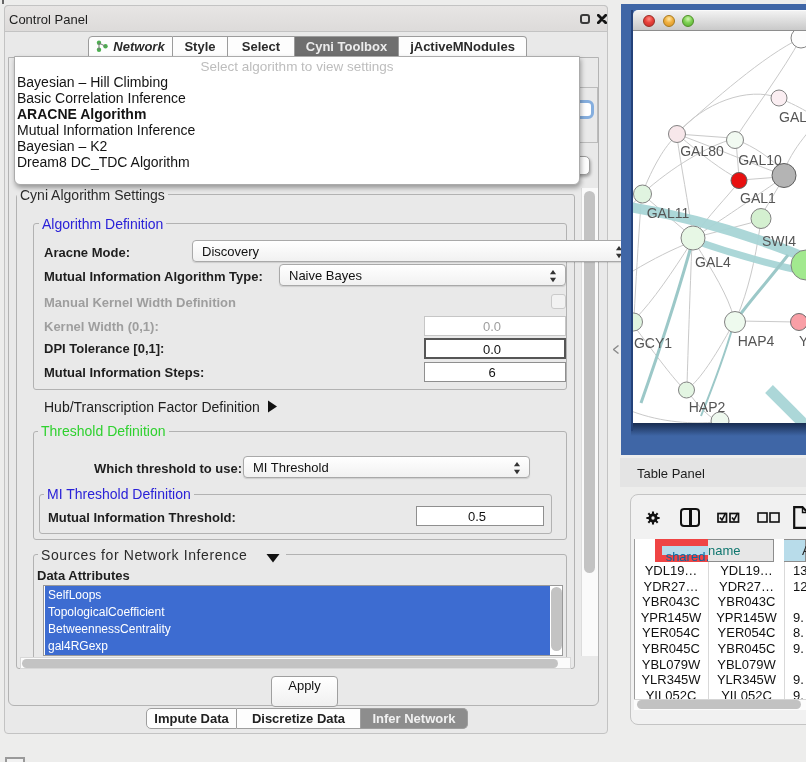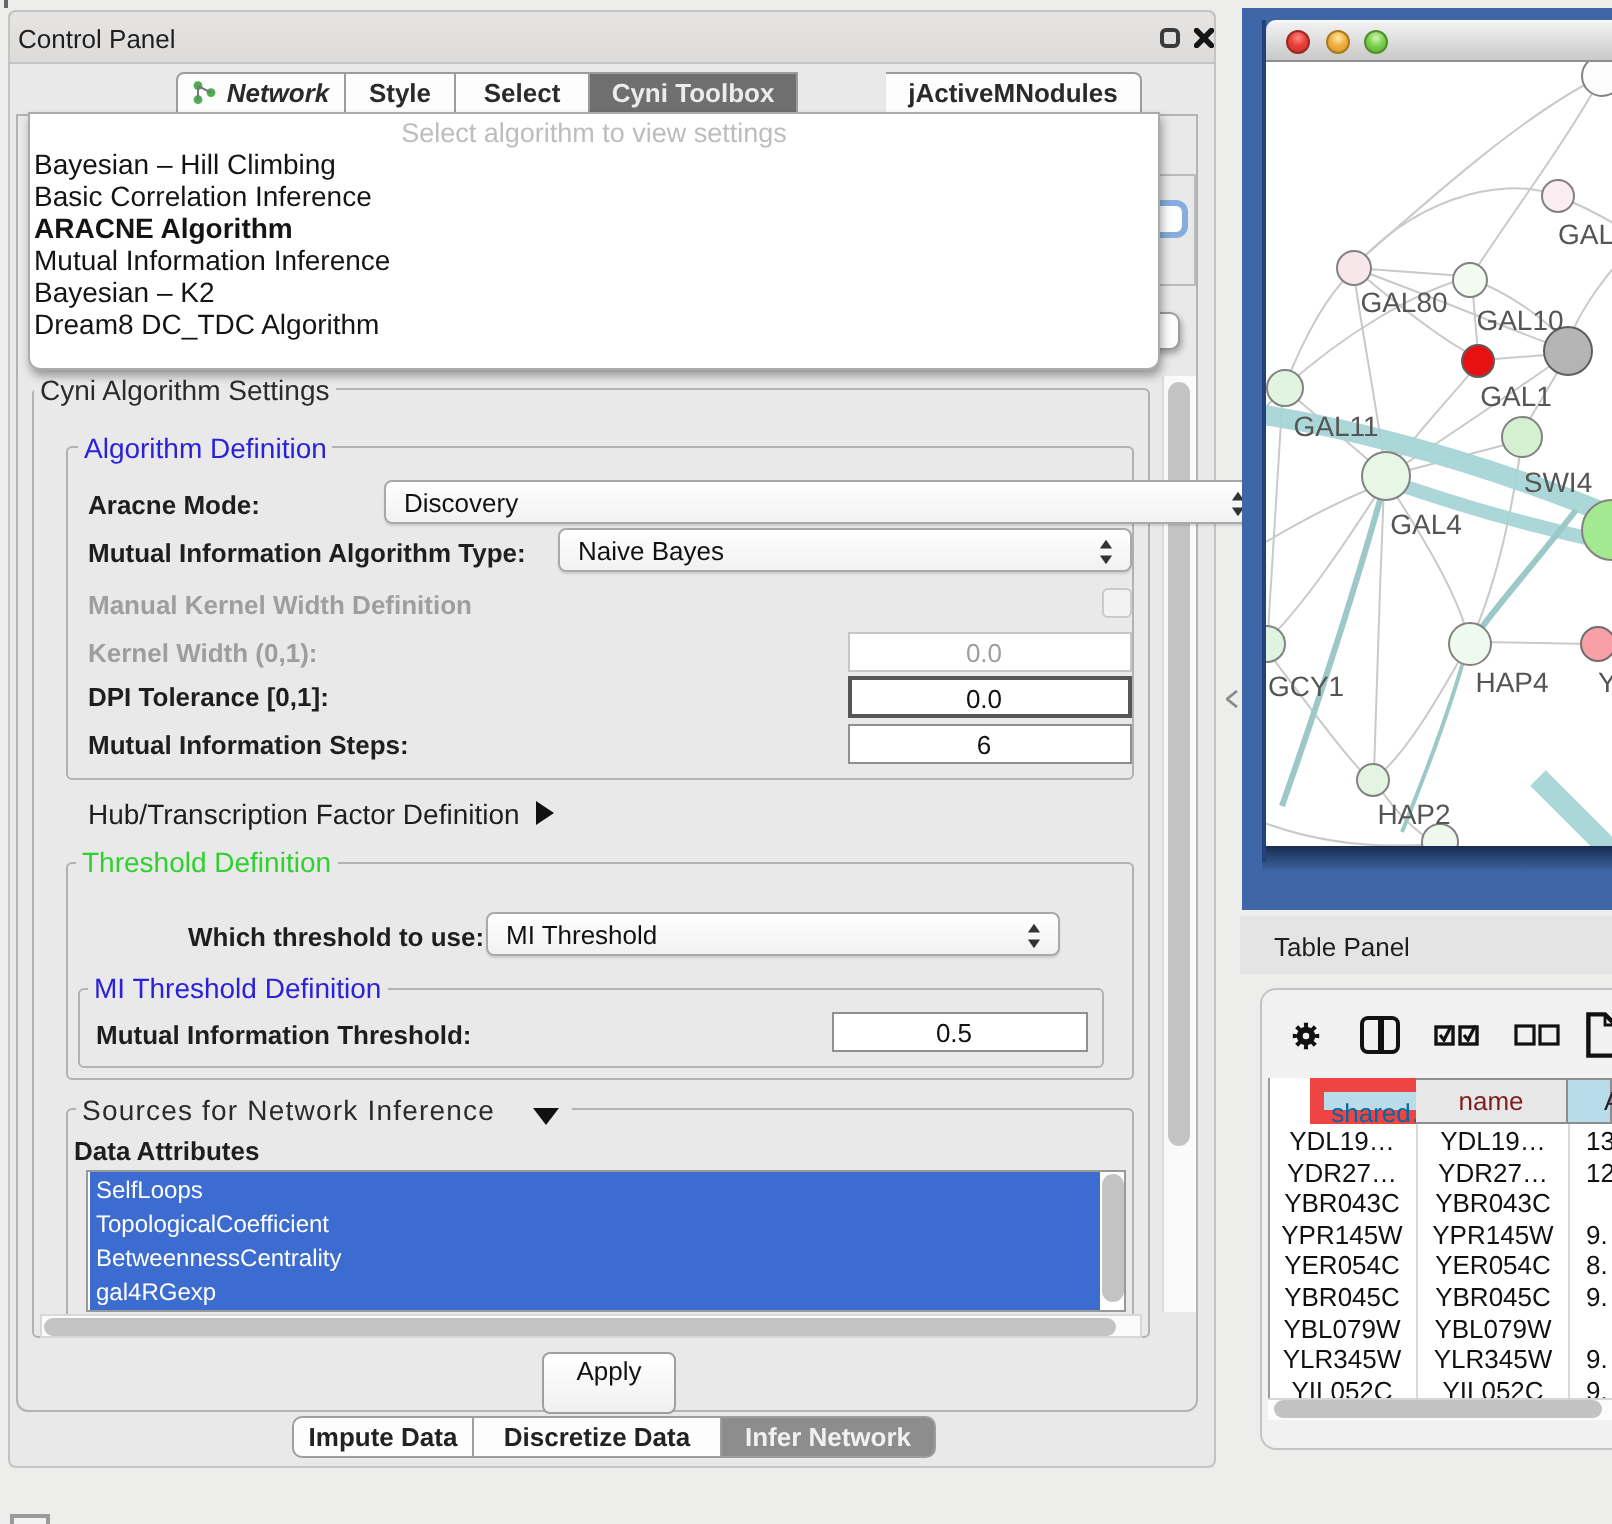--- a/index.html
+++ b/index.html
@@ -38,21 +38,21 @@
   <div class="abs" id="tabs" style="left:88px; top:36px; height:21px; display:flex;">
     <div class="tab" style="width:85px;font-style:italic;"><svg width="13" height="13" viewBox="0 0 13 13" style="margin-right:4px;">
           <circle cx="3" cy="2.8" r="2.2" fill="#4caf50"></circle>
           <circle cx="3" cy="9.8" r="2.2" fill="#4caf50"></circle>
           <circle cx="9.5" cy="6.3" r="2.2" fill="#4caf50"></circle>
           <path d="M3 3 L3 10 M3 3 L9.5 6.3" stroke="#777" stroke-width="1"></path>
         </svg>Network</div>
     <div class="tab" style="width:55px;">Style</div>
     <div class="tab" style="width:67px;">Select</div>
     <div class="tab sel" style="width:104px;">Cyni Toolbox</div>
-    <div class="tab" style="width:128px;margin-left:44px;">jActiveMNodules</div>
+    <div class="tab" style="width:128px;">jActiveMNodules</div>
   </div>
   <style>
     .tab { height:21px; background:#fdfdfd; border:1px solid #9c9c9c; border-left:none;
            border-radius:0; font-size:13px; font-weight:bold; color:#2a2a2a;
            display:flex; align-items:center; justify-content:center; }
     #tabs .tab:first-child { border-left:1px solid #9c9c9c; border-top-left-radius:4px; }
     #tabs .tab:last-child { border-top-right-radius:4px; }
     .tab.sel { background:#6f6f6f; color:#ececec; }
   </style>
 
@@ -277,21 +277,21 @@
     </g>
   </svg>
   <svg class="abs" style="left:793px; top:506px;" width="16" height="23" viewBox="0 0 16 23">
     <path d="M1.2 1.2 L9.5 1.2 L14.8 6.5 L14.8 21.8 L1.2 21.8 Z" fill="none" stroke="#111" stroke-width="2.2"></path>
       <path d="M9.5 1.2 L9.5 6.5 L14.8 6.5" fill="none" stroke="#111" stroke-width="1.4"></path>
   </svg>
 
   <div class="abs" style="left:634px; top:539px; width:172px; height:171px; background:#fff; border-left:1px solid #9c9c9c;"></div>
 
   <div class="abs" style="left:655px; top:539px; width:74px; height:23px; background:#b8dcea; border:7px solid #ef4444; font-size:13px; color:#0369a1; text-align:center; padding-top:3px;">shared…</div>
-  <div class="abs" style="left:708px; top:539px; width:76px; height:23px; background:#e7e7e7; border:1px solid #8d8d8d; border-left:none; font-size:13px; color:#7f1d1d; text-align:center; padding-top:3px;">name</div>
+  <div class="abs" style="left:708px; top:539px; width:66px; height:23px; background:#e7e7e7; border:1px solid #8d8d8d; border-left:none; font-size:13px; color:#0f766e; text-align:left; padding-top:3px;">name</div>
   <div class="abs" style="left:784px; top:539px; width:22px; height:23px; background:#b8dcea; border:1px solid #8d8d8d; border-left:none; font-size:13px; color:#222; padding-top:3px; padding-left:18px;">A</div>
 
   <div class="abs" style="left:708px; top:562px; width:1px; height:137px; background:#d9d9d9;"></div>
   <div class="abs" style="left:784px; top:562px; width:1px; height:137px; background:#d9d9d9;"></div>
 
   <div class="abs" style="left:634px; top:563px; width:74px; font-size:13px; color:#111; text-align:center; line-height:15.6px;">YDL19…<br>YDR27…<br>YBR043C<br>YPR145W<br>YER054C<br>YBR045C<br>YBL079W<br>YLR345W<br>YIL052C</div>
   <div class="abs" style="left:709px; top:563px; width:75px; font-size:13px; color:#111; text-align:center; line-height:15.6px;">YDL19…<br>YDR27…<br>YBR043C<br>YPR145W<br>YER054C<br>YBR045C<br>YBL079W<br>YLR345W<br>YIL052C</div>
   <div class="abs" style="left:793px; top:563px; width:30px; font-size:13px; color:#111; text-align:left; line-height:15.6px;">13<br>12<br>&nbsp;<br>9.<br>8.<br>9.<br>&nbsp;<br>9.<br>9.</div>
 
   <div class="abs" style="left:634px; top:699px; width:172px; height:11px; background:#fcfcfc; border-top:1px solid #d5d5d5;"></div>

